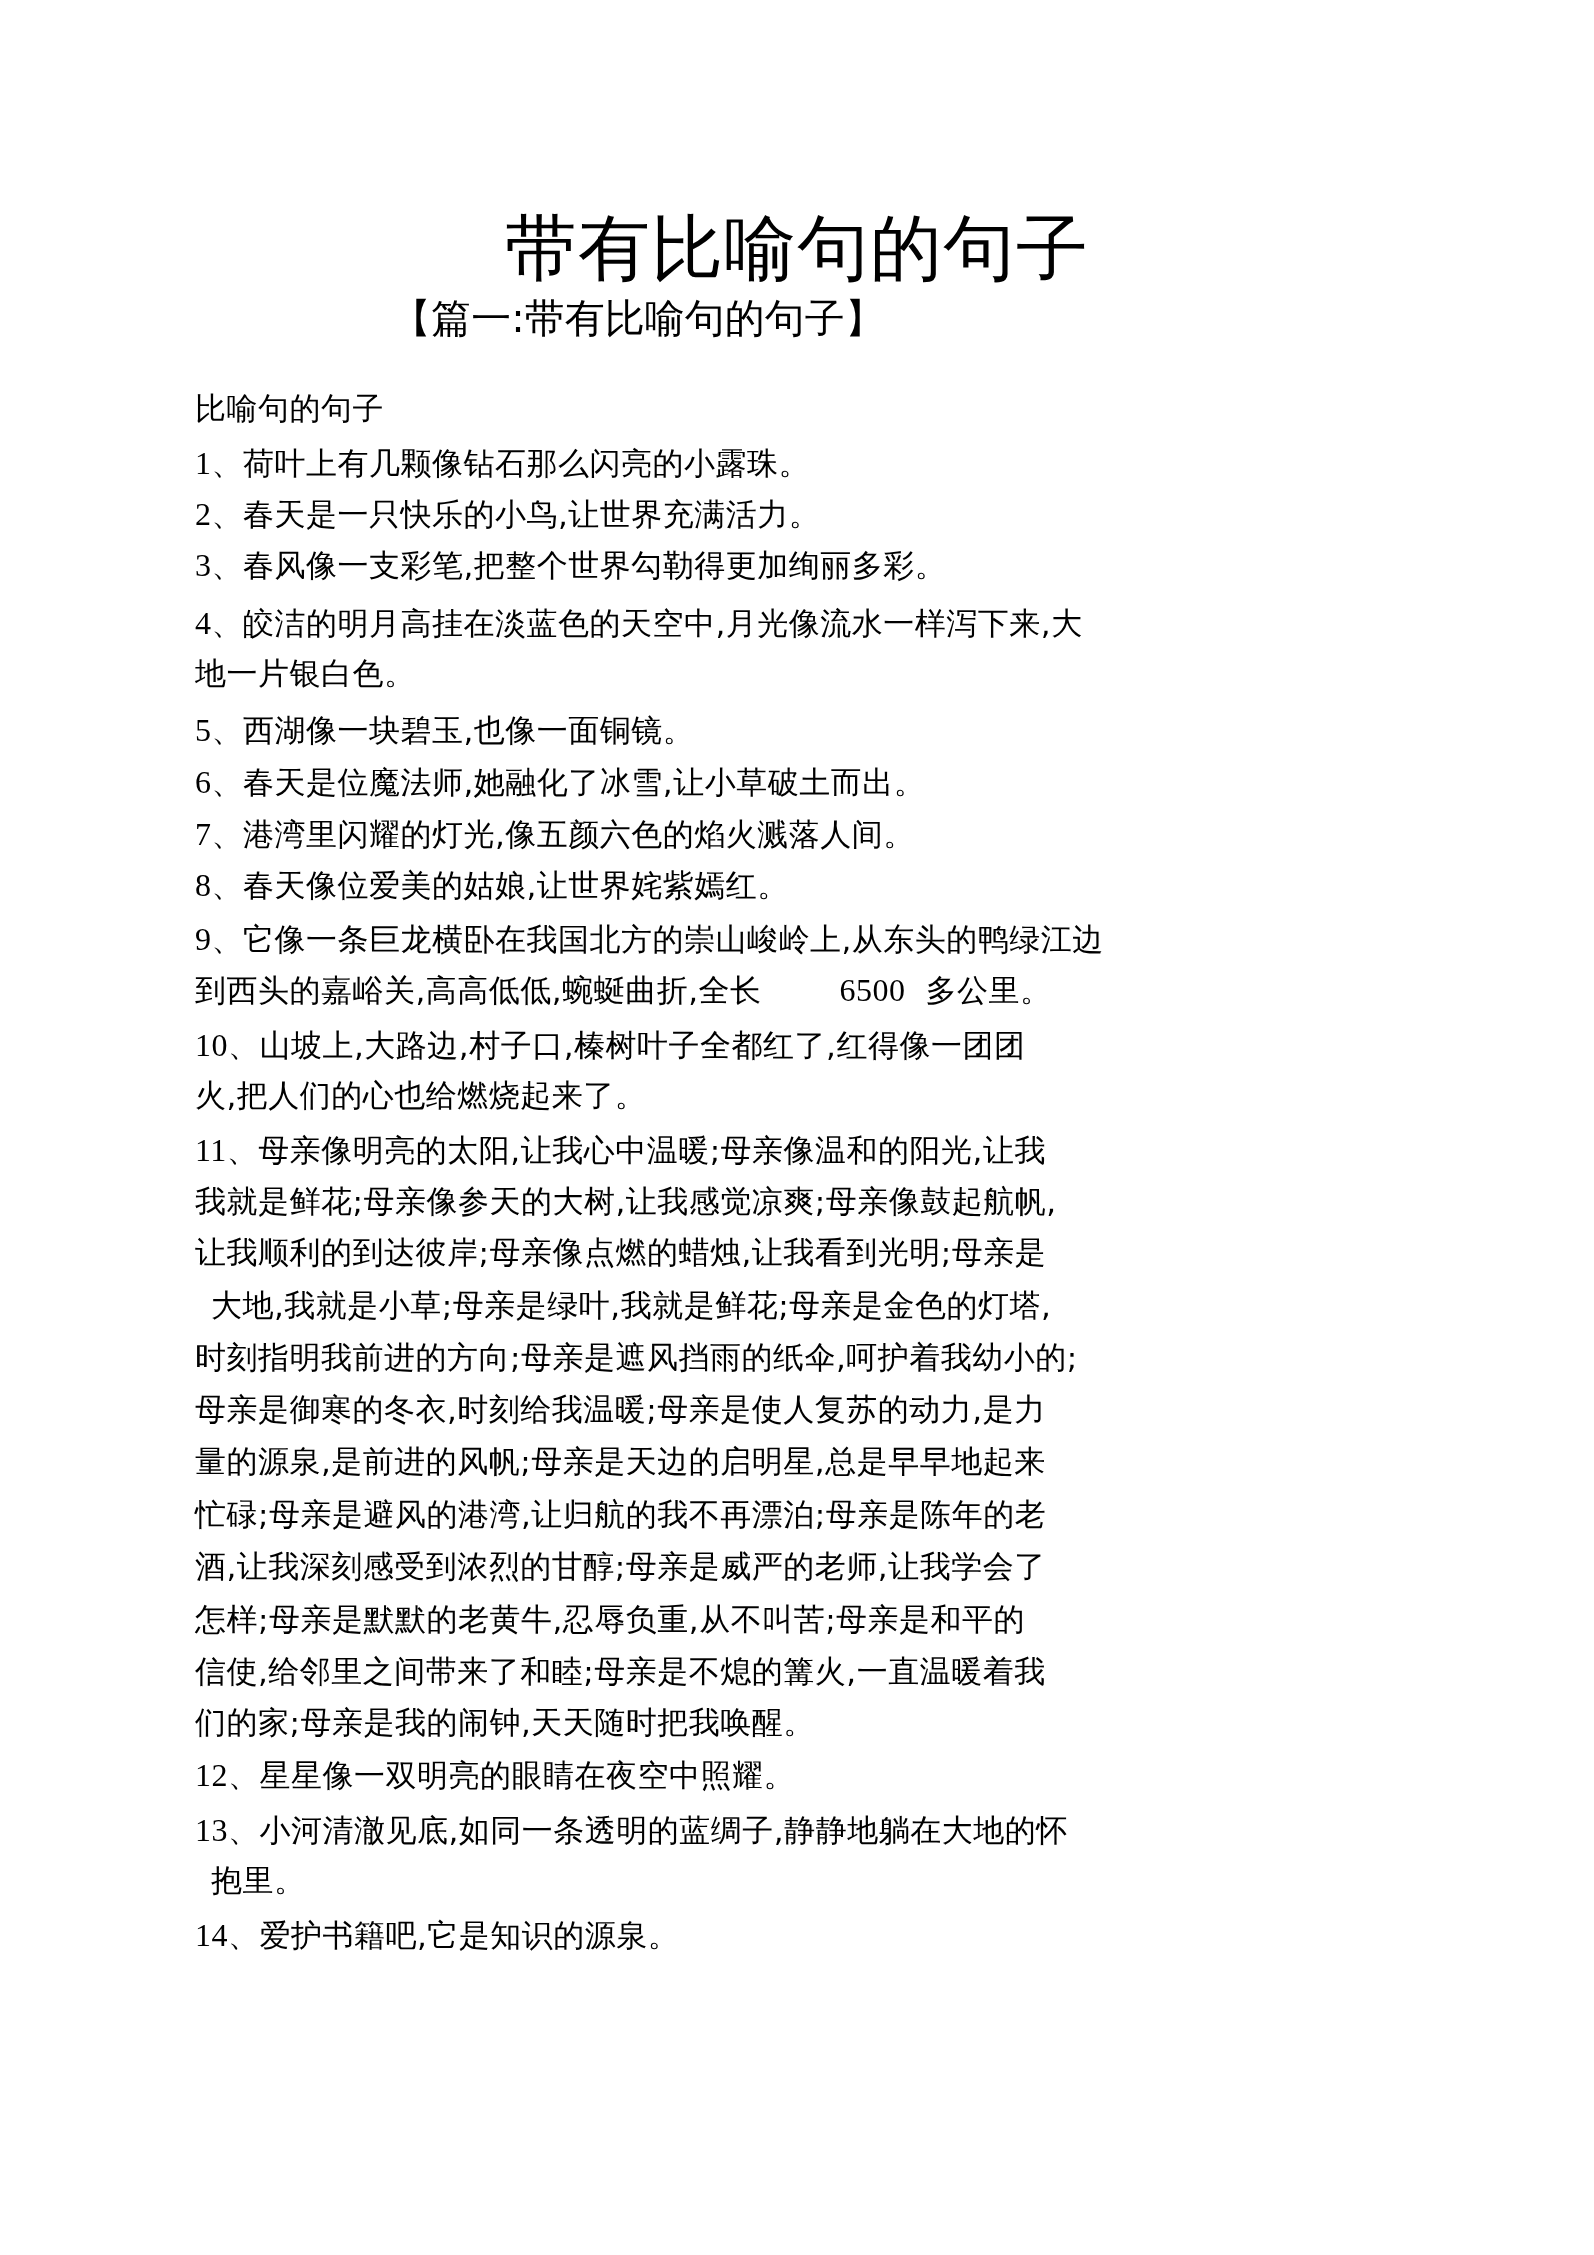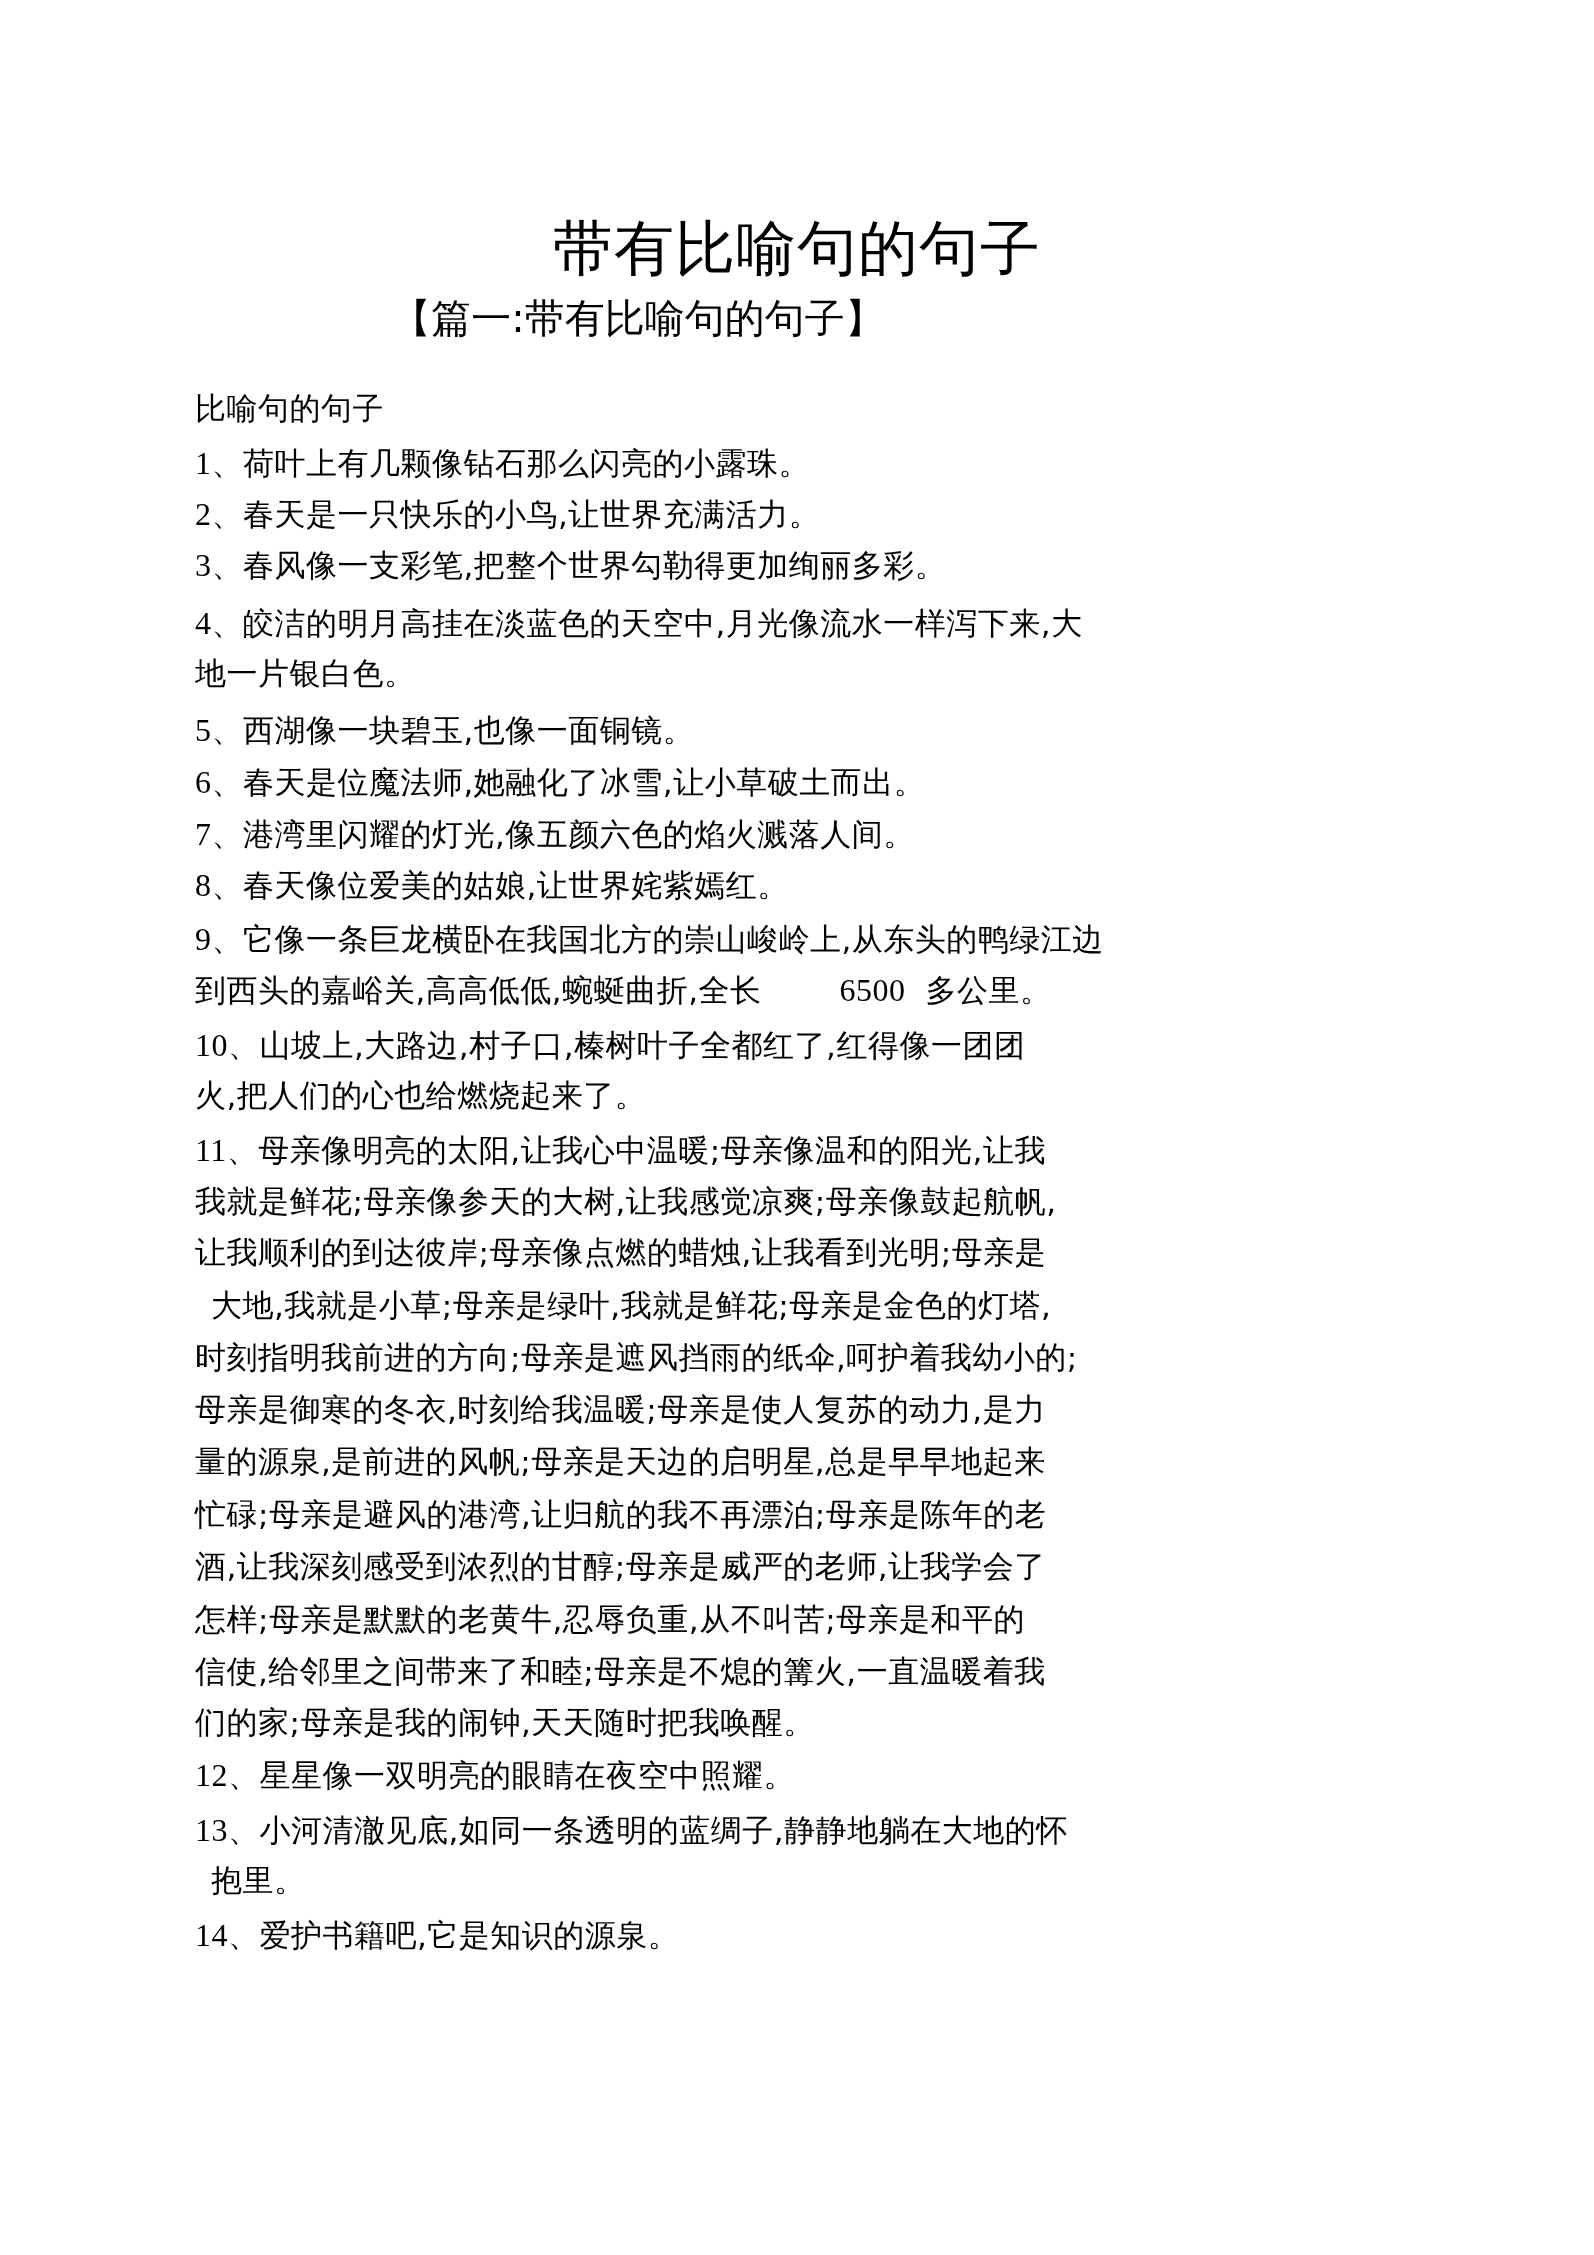--- a/index.html
+++ b/index.html
@@ -1,19 +1,19 @@
 <!DOCTYPE html>
 <html><head>
 <meta charset="utf-8">
 <style>
   html, body { margin: 0; padding: 0; background: #ffffff; }
   body { width: 1594px; height: 2255px; position: relative; overflow: hidden;
          font-family: "DejaVu Sans", "Liberation Sans", sans-serif; color: #000; }
   .title { position: absolute; left: 0; width: 1594px; top: 212px; text-align: center;
-           font-size: 60px; line-height: 72px; letter-spacing: 1px; }
+           font-size: 72px; line-height: 72px; letter-spacing: 1px; }
   .subtitle { position: absolute; left: 0; width: 1266px; top: 292px; text-align: center;
               font-size: 40px; line-height: 52px; padding-left: 10px; box-sizing: border-box; }
   .body-line { position: absolute; left: 195px; font-size: 31px; line-height: 40px;
                white-space: nowrap; letter-spacing: 0.5px; }
   .num { font-family: "Liberation Serif", "DejaVu Serif", serif; font-size: 32px; }
 </style>
 </head>
 <body>
 
 <div>

